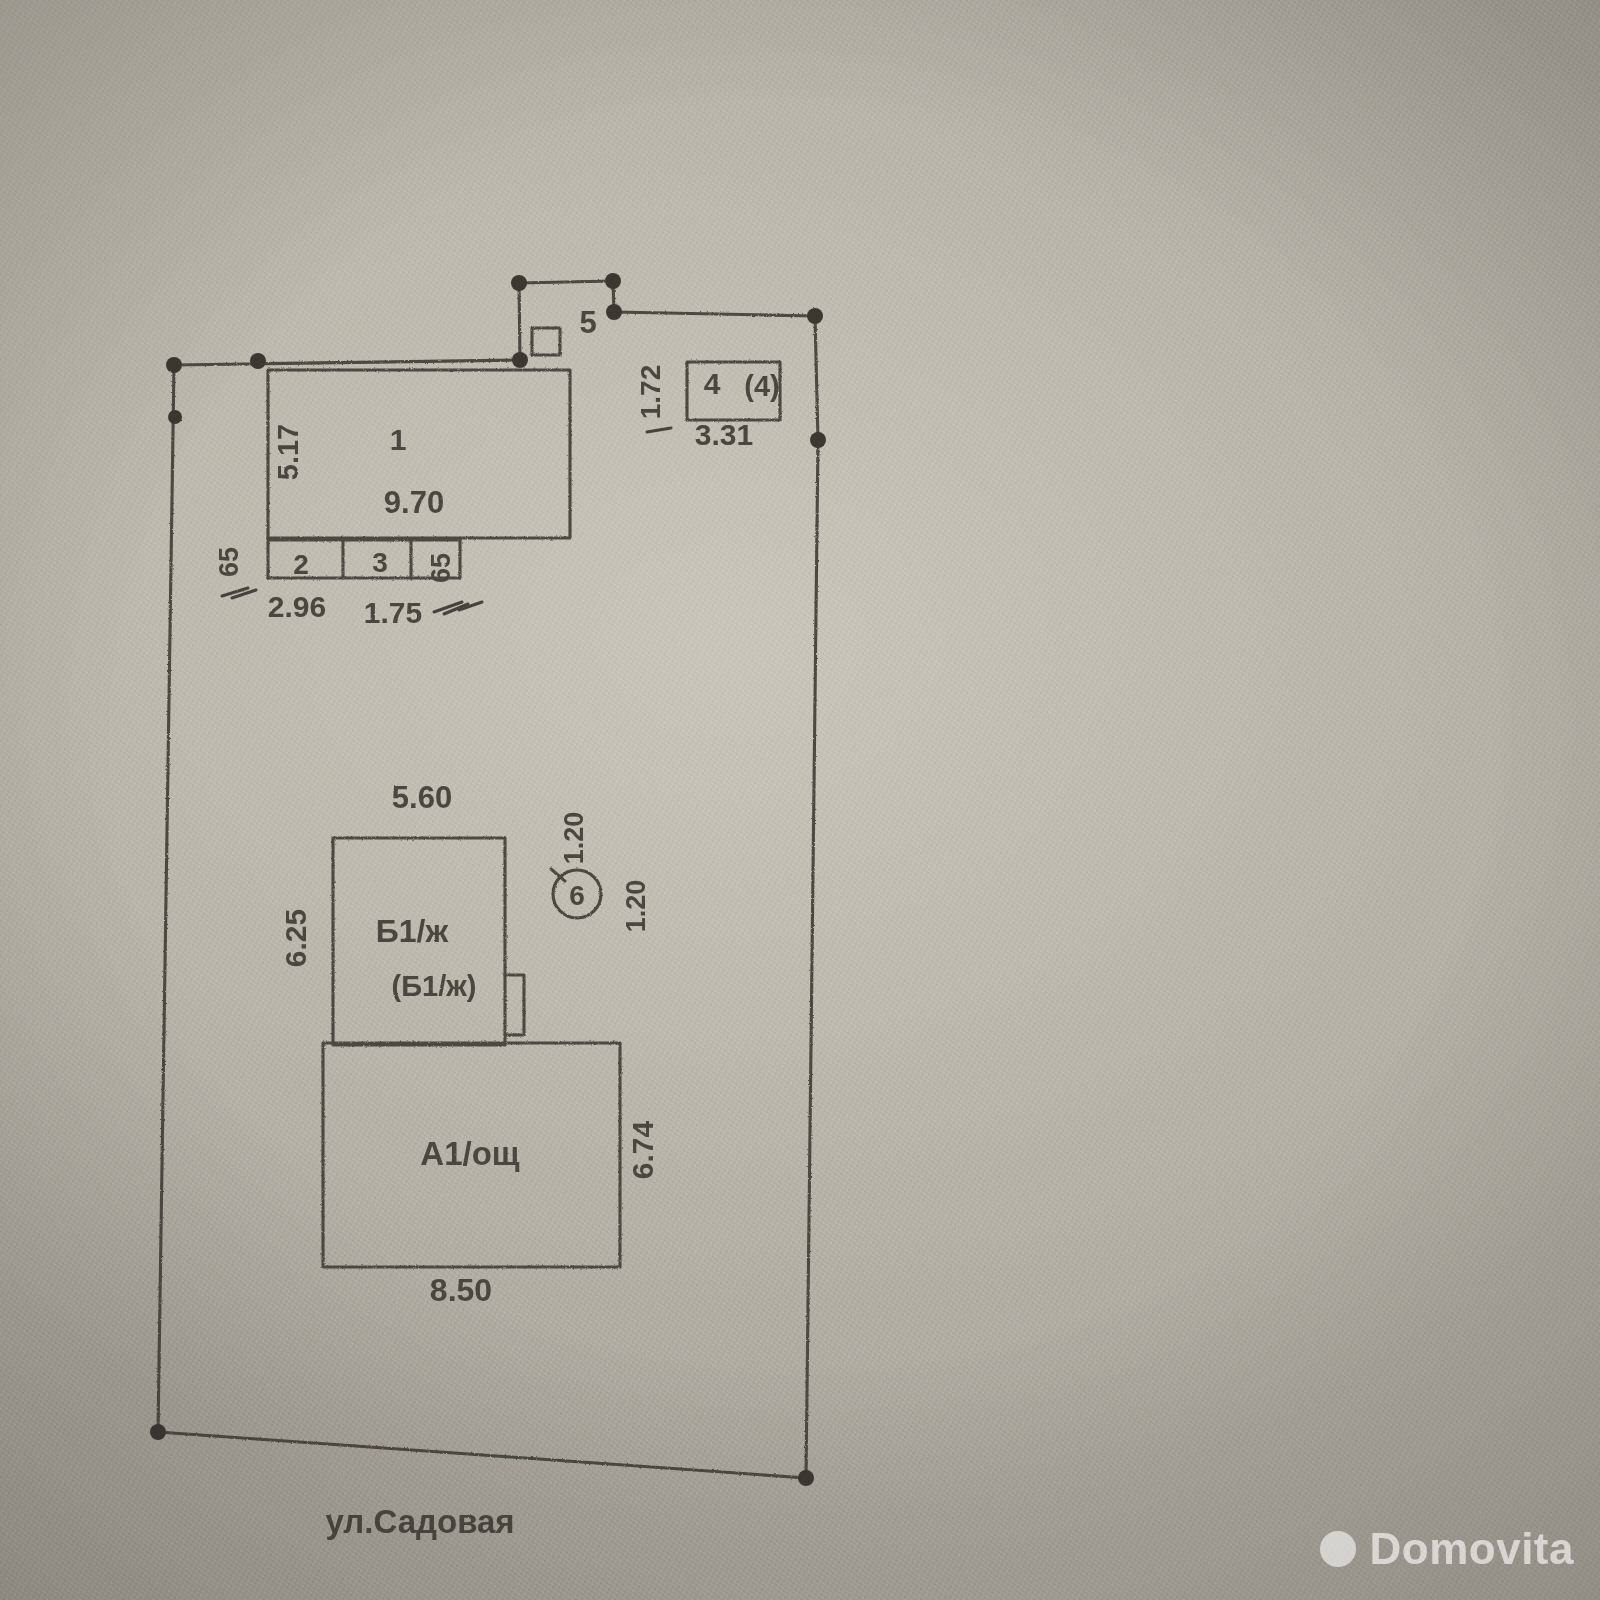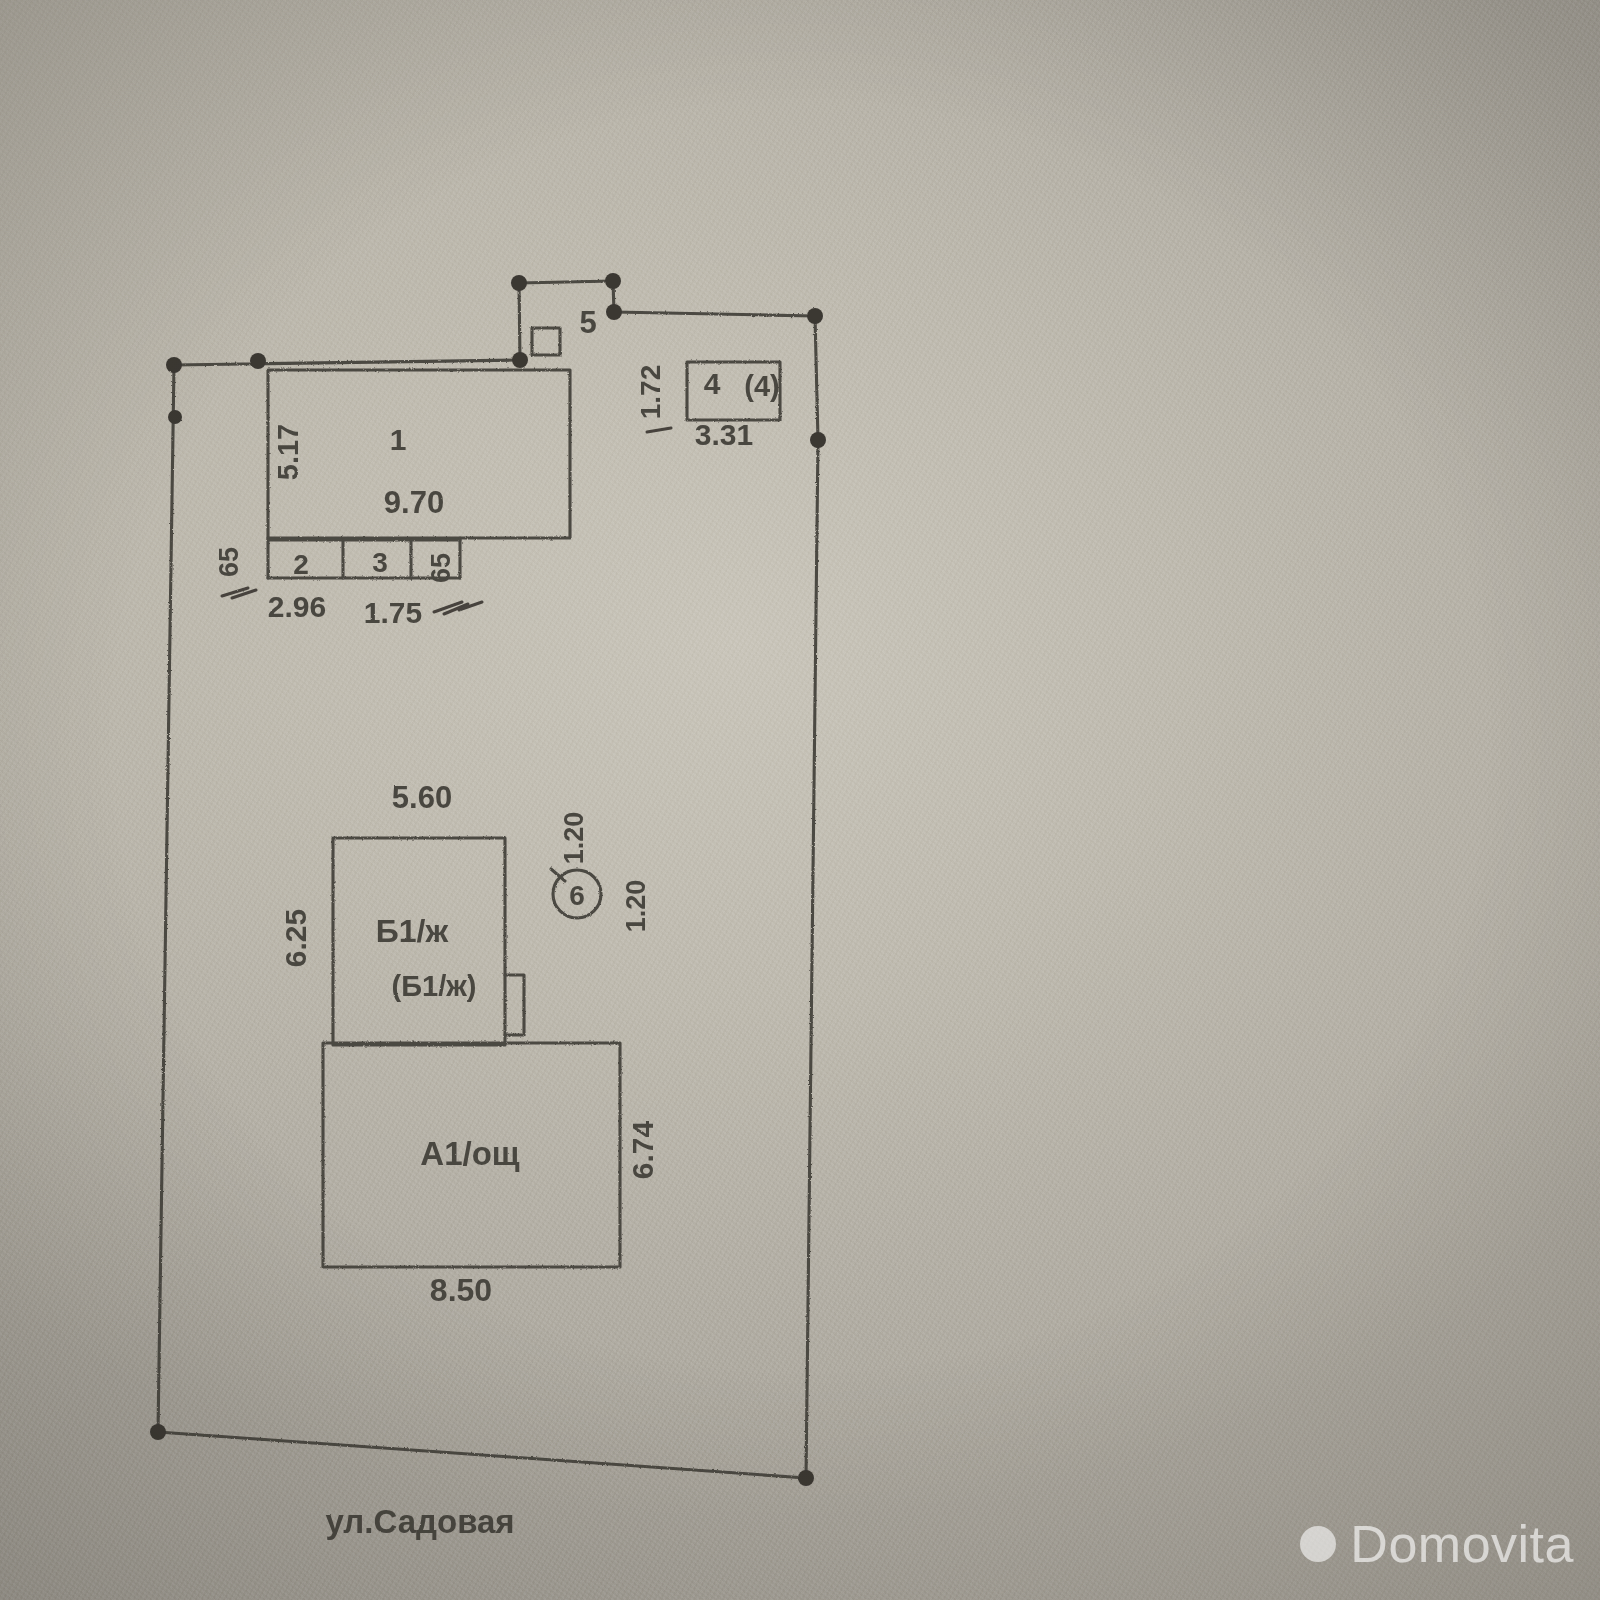--- a/index.html
+++ b/index.html
@@ -49,22 +49,23 @@
     position:absolute;right:26px;bottom:26px;
     display:flex;align-items:center;gap:14px;
     opacity:.72;
   }
   #wm-dot{
     width:36px;height:36px;border-radius:50%;
     background:rgba(255,255,255,.80);
   }
   #wm-text{
     font-family:"Liberation Sans",sans-serif;
-    font-size:52px;color:rgba(255,255,255,.86);
+    font-size:44px;color:rgba(255,255,255,.86);
     letter-spacing:.5px;
+    font-weight:bold;
   }
 </style>
 </head>
 <body>
 
 <div id="paper"></div>
 <div id="tintTL"></div>
 
 <svg id="plan" viewBox="0 0 1600 1600">
   <defs>

